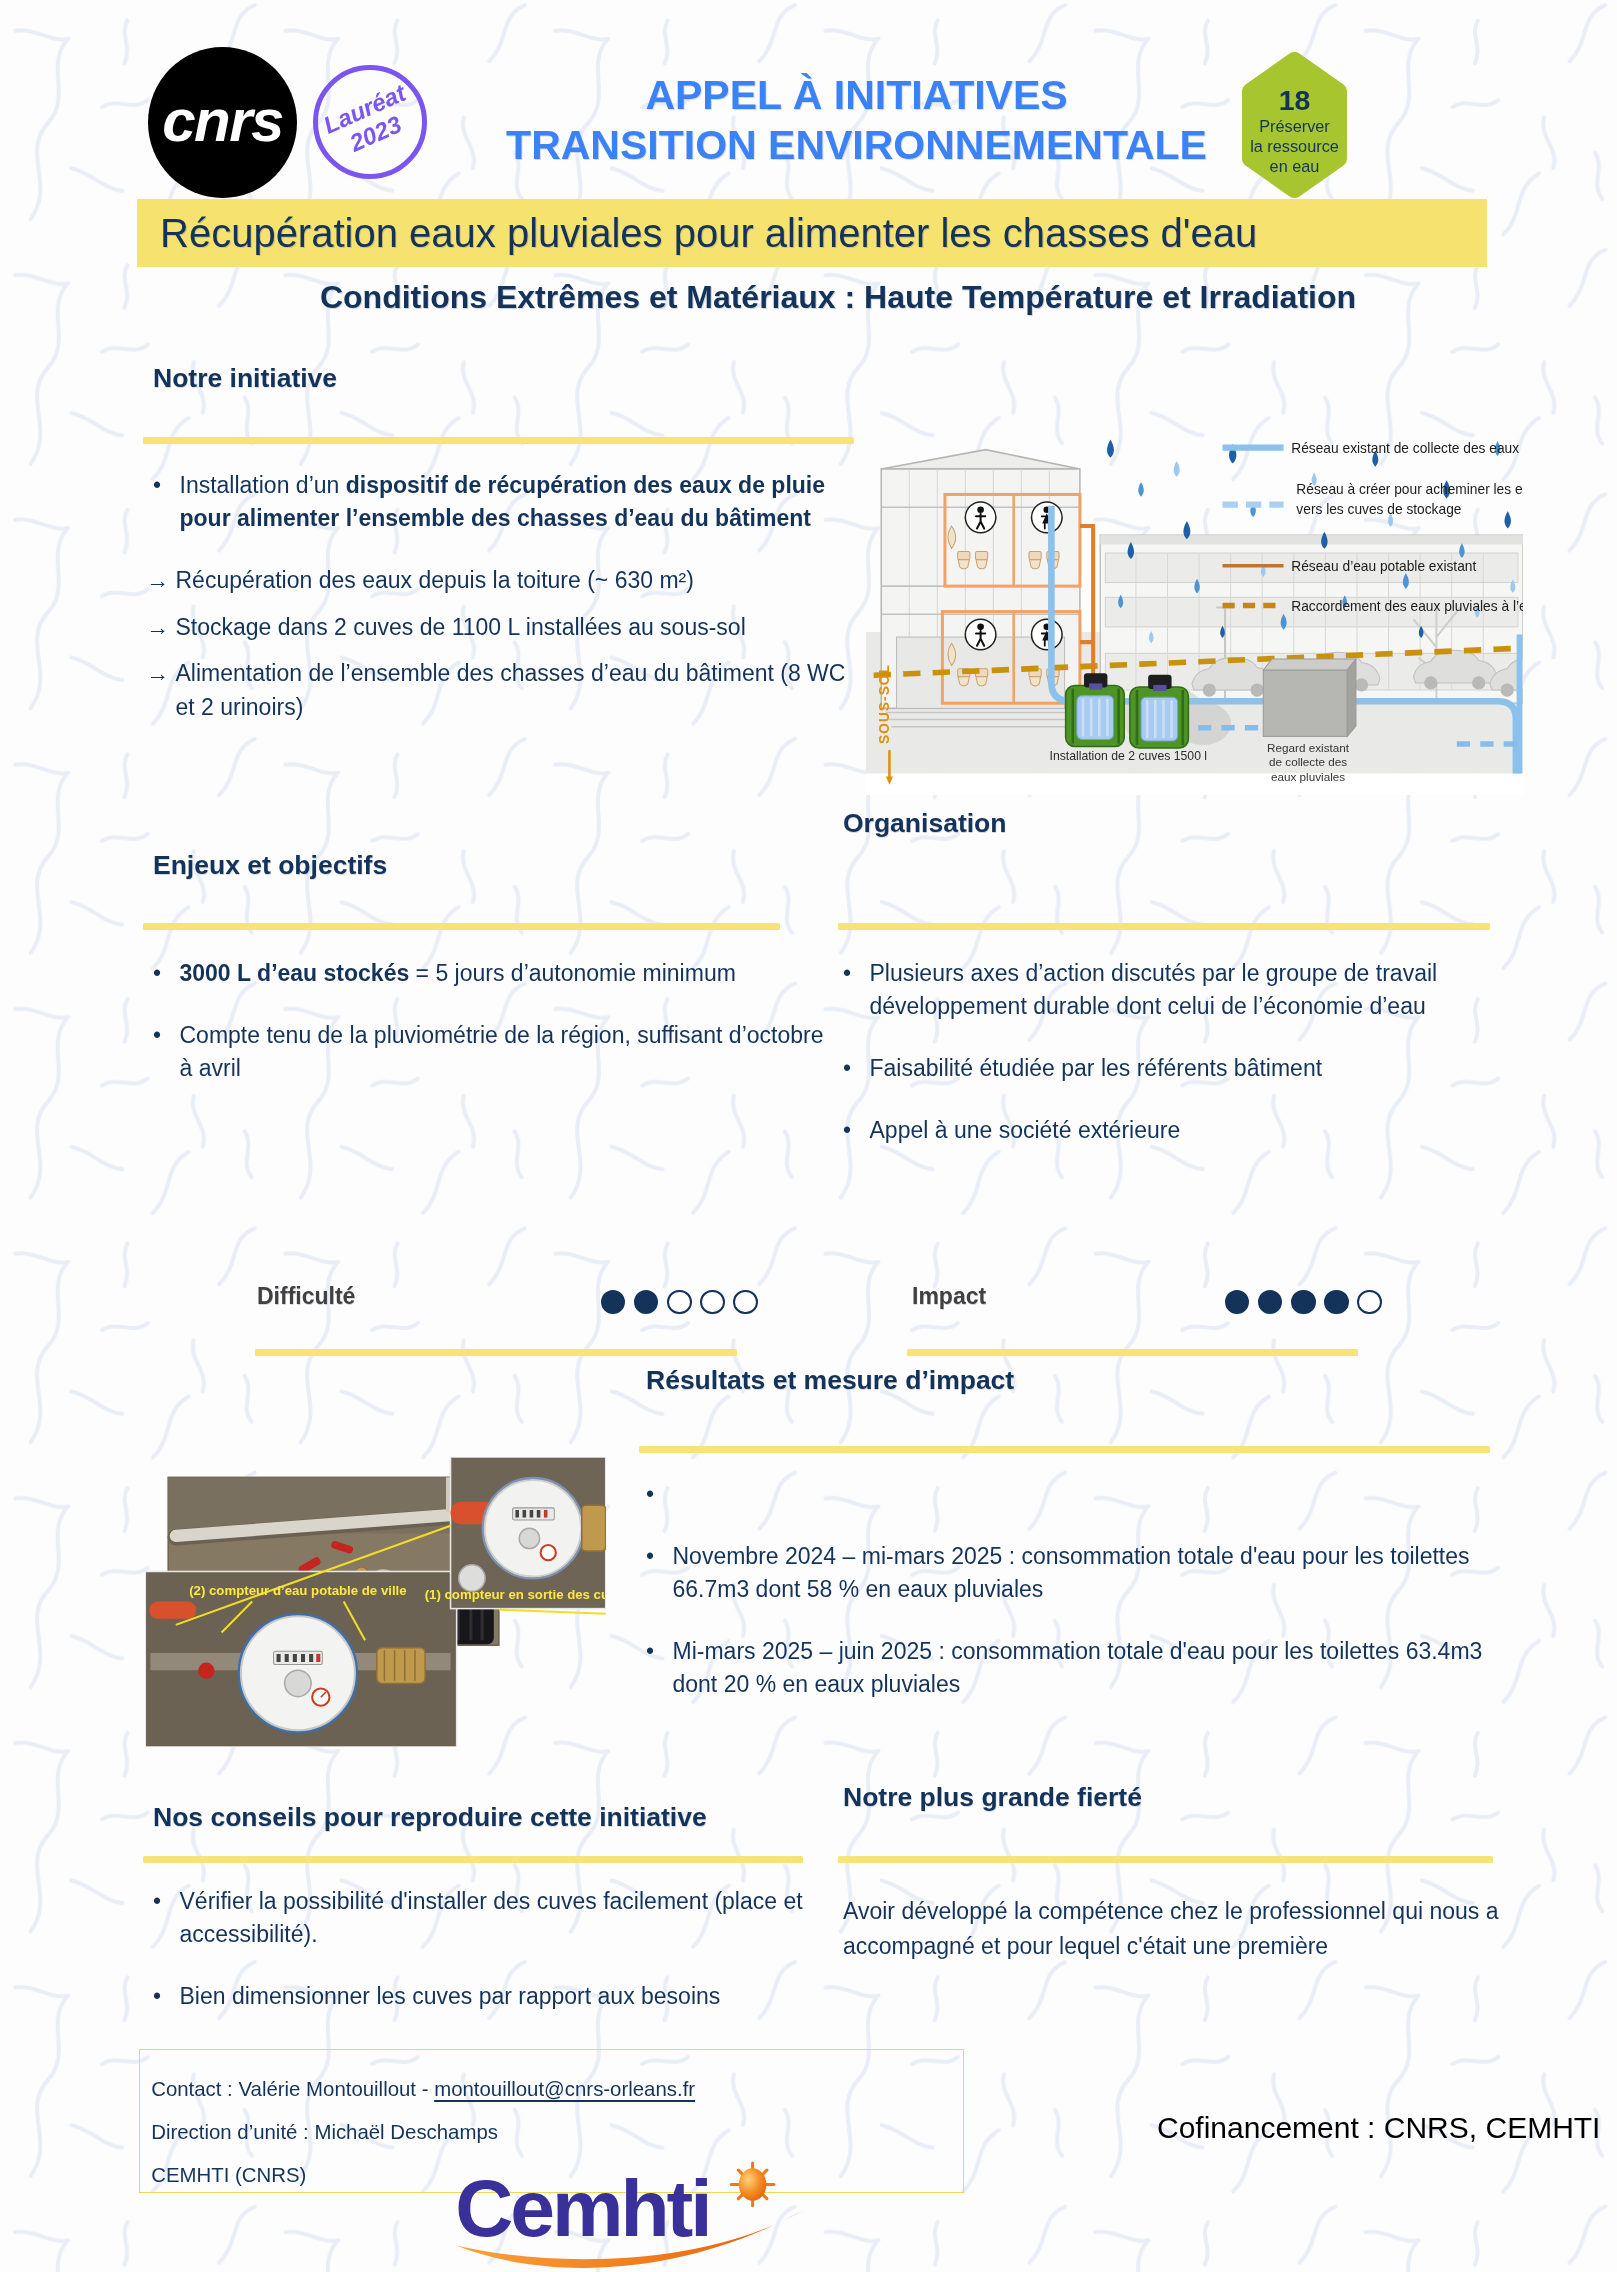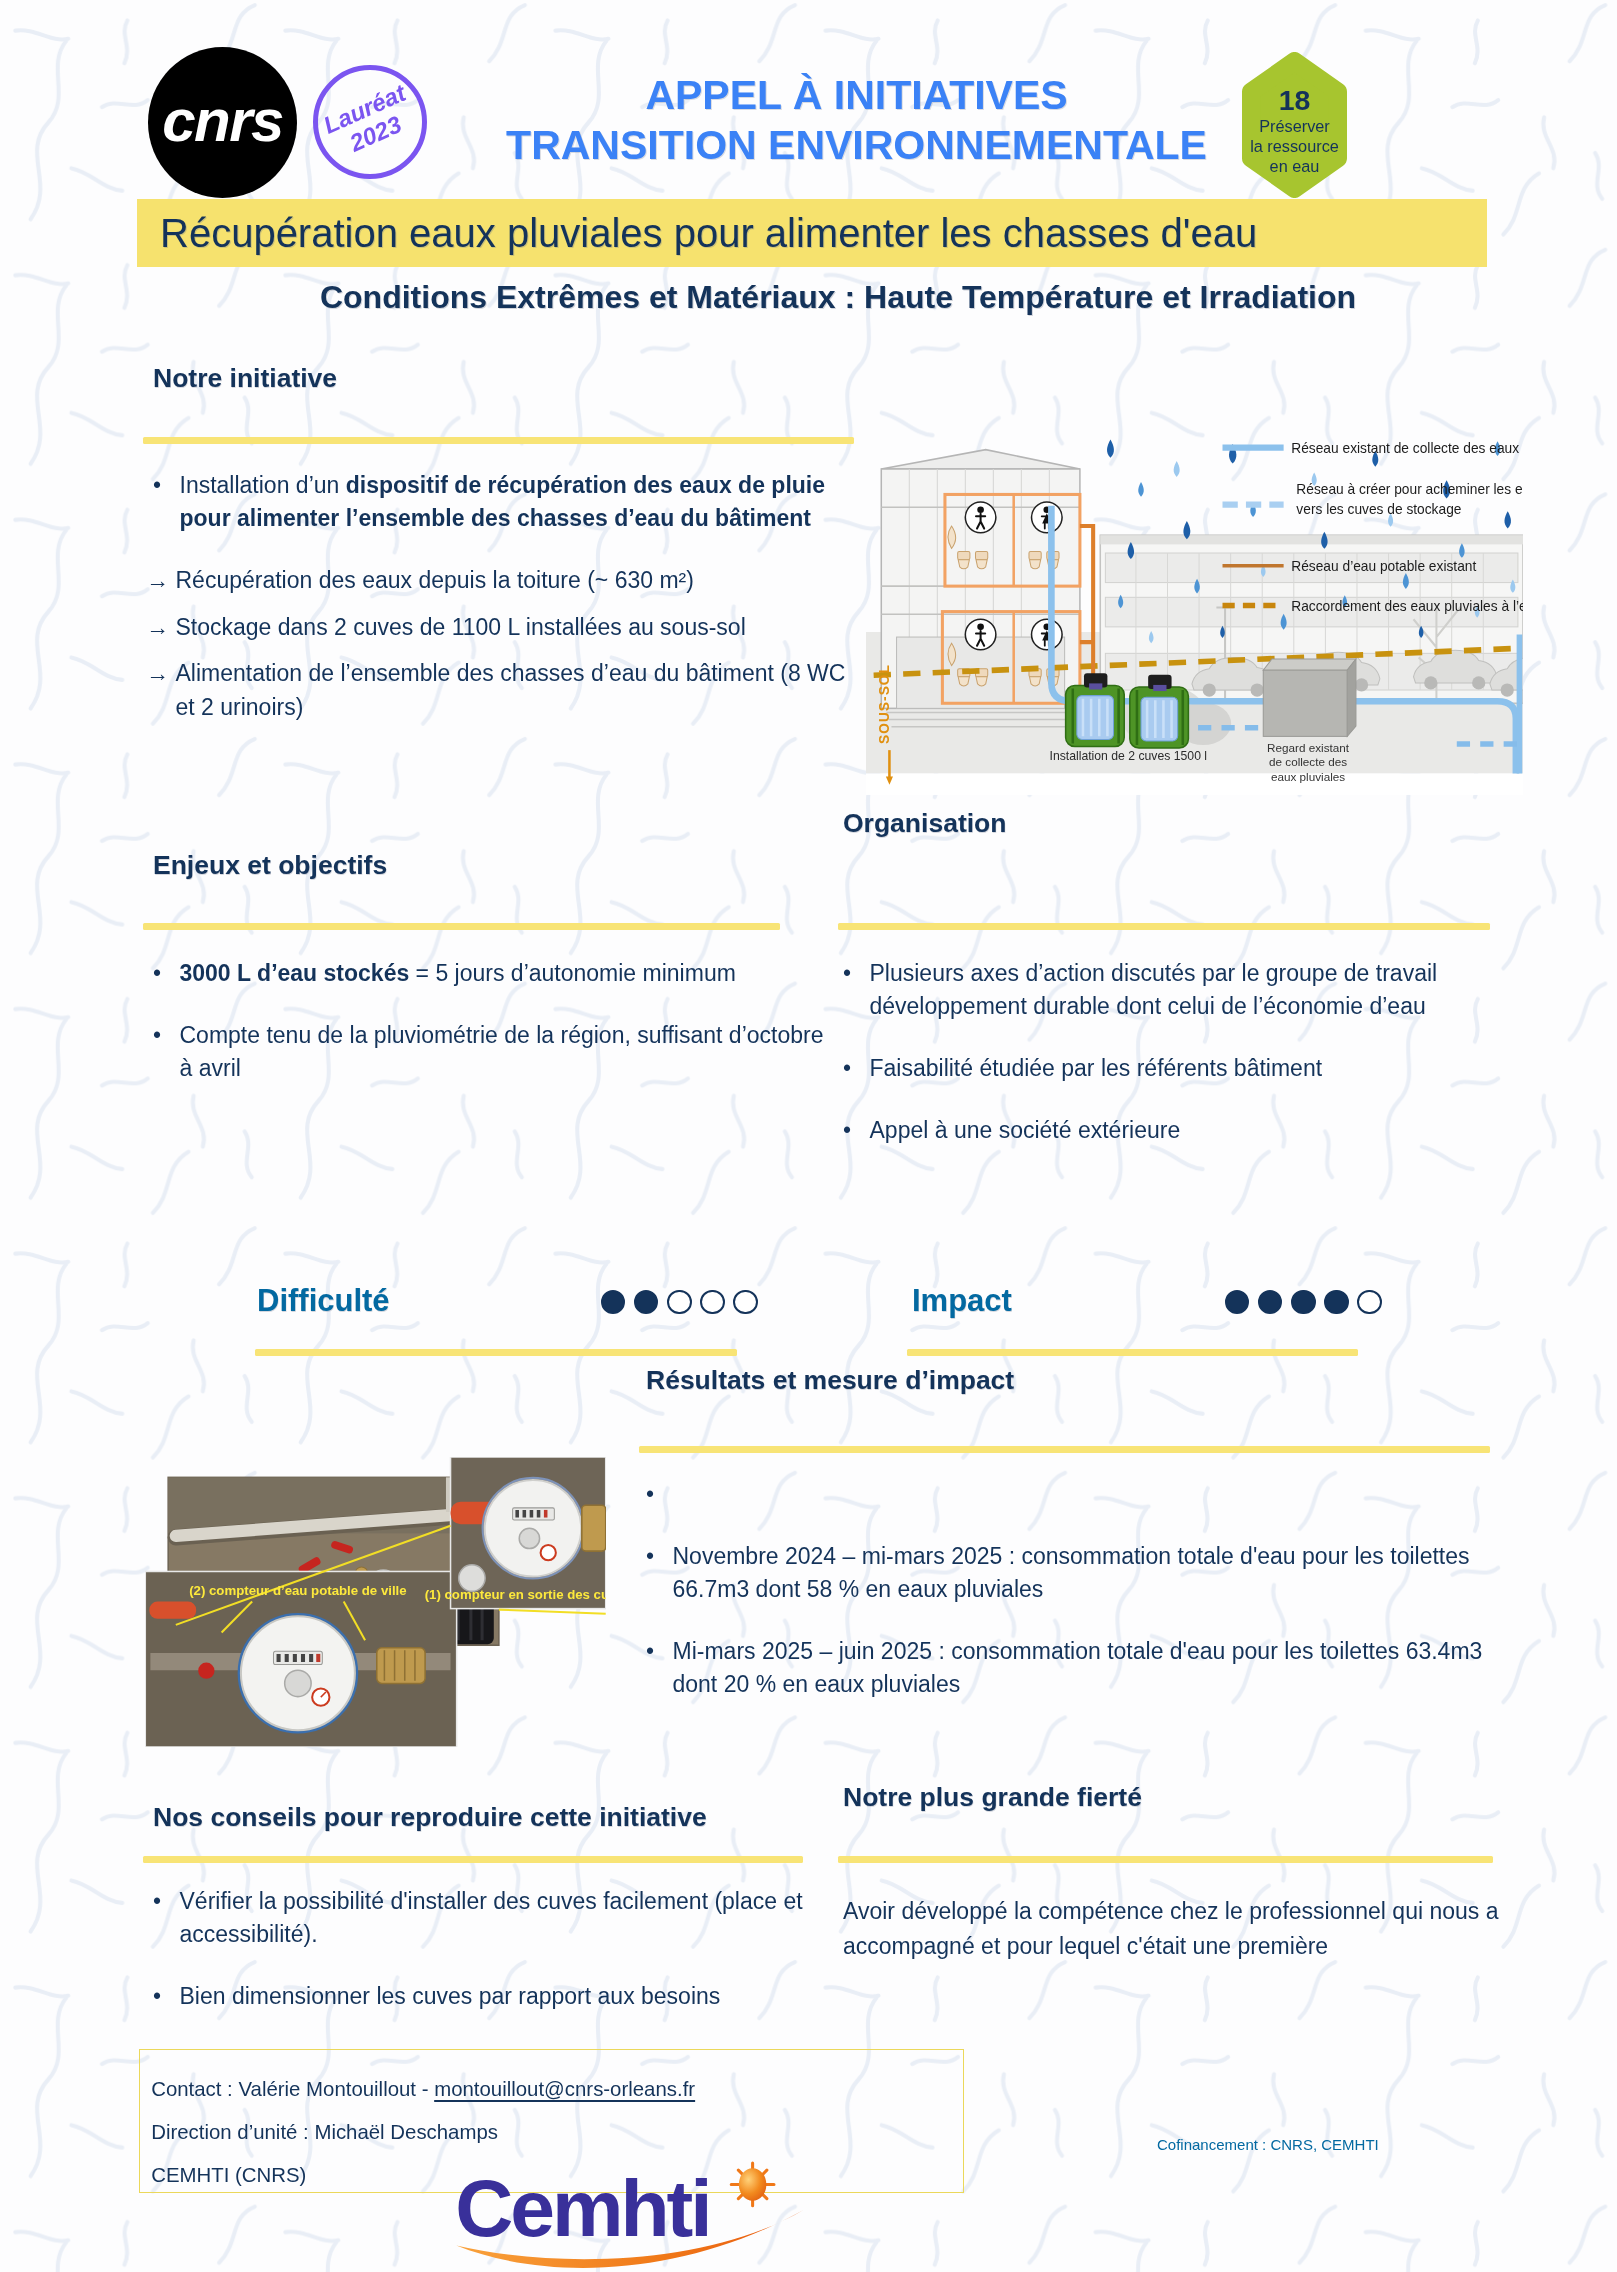--- a/index.html
+++ b/index.html
@@ -36,33 +36,33 @@
      text-shadow:0.5px 1px 0 rgba(110,120,140,.28);}
   .rule{position:absolute;height:6.6px;background:#F8E476;border-radius:1.5px;}
 
   ul.list{position:absolute;list-style:none;margin:0;padding:0;}
   ul.list li{display:flex;font-size:23px;line-height:1.45;margin-bottom:28.5px;}
   ul.list li .mk{flex:0 0 26.5px;}
   ul.list li .mk.arrow{flex:0 0 29.6px;margin-left:-7.1px;}
   ul.list li.a{margin-bottom:13.2px;}
   .tx b{font-weight:bold;}
 
-  .rating-label{position:absolute;font-size:31px;font-weight:bold;color:#0369a1;
+  .rating-label{position:absolute;font-size:23px;font-weight:bold;color:#404040;
                 text-shadow:0.5px 1px 0 rgba(110,120,140,.28);text-align:right;}
   .dots{position:absolute;display:flex;gap:8.7px;align-items:center;}
   .dot{width:20.4px;height:20.4px;border:2.5px solid #14335A;border-radius:50%;background:#fff;display:inline-block;}
   .dot--filled{background:#14335A;}
 
   .para{position:absolute;font-size:23px;line-height:1.5;color:#14335A;}
 
   .contact-box{position:absolute;left:139px;top:2049px;width:825px;height:144px;
                border:1.5px solid #EBD85A;box-sizing:border-box;padding:18.3px 0 0 11.2px;
                font-size:20.4px;line-height:2.1;color:#14335A;}
   .contact-box .email{text-decoration:underline;text-decoration-thickness:1.5px;text-underline-offset:4.1px;}
-  .cofin{position:absolute;left:1157px;top:2111px;font-size:15px;color:#0369a1;margin-top:25px;}
+  .cofin{position:absolute;left:1157px;top:2111px;font-size:30px;color:#000000;}
 </style>
 </head>
 <body>
 
 <div class="page">
 
   <svg class="bg" width="1618" height="2273" viewBox="0 0 3175 4460">
     <defs>
       <pattern id="sq" width="530" height="480" patternUnits="userSpaceOnUse">
         <g fill="none" stroke="#dde5f1" stroke-width="8" stroke-linecap="round" opacity="0.62">

